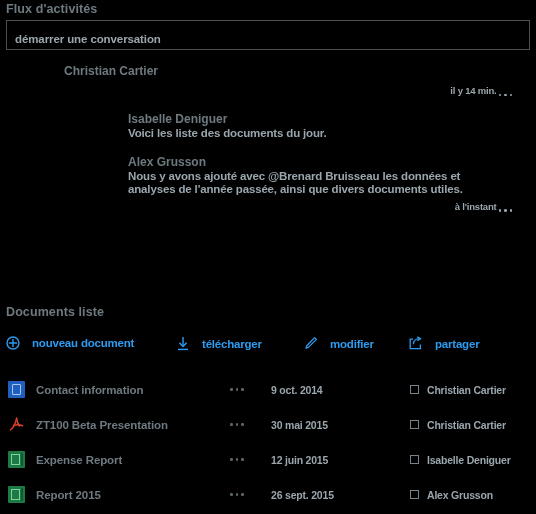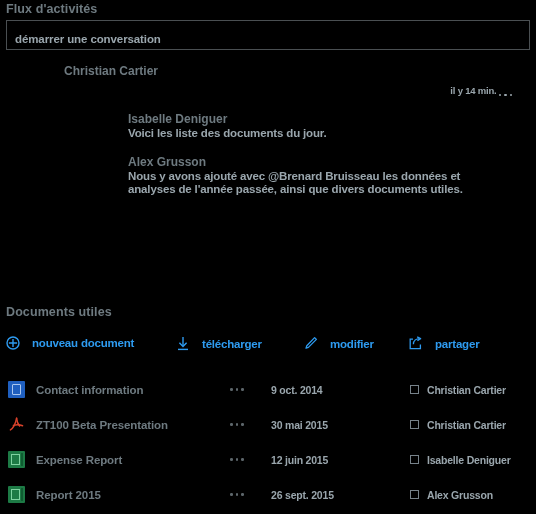--- a/index.html
+++ b/index.html
@@ -277,25 +277,33 @@
         <div class="msg-author">Isabelle Deniguer</div>
         <div class="msg-text">Voici les liste des documents du jour.</div>
       </div>
     </div>
 
     <div class="msg msg-3">
       <div class="msg-body">
         <div class="msg-author">Alex Grusson</div>
         <div class="msg-text">Nous y avons ajouté avec @Brenard Bruisseau les données et analyses de l'année passée, ainsi que divers documents utiles.</div>
       </div>
+      <div class="msg-meta">
+        <span class="msg-time">à l'instant</span>
+        <span class="dots-h">
+            <i></i>
+            <i></i>
+            <i></i>
+          </span>
+      </div>
     </div>
 
   </div>
 
-  <div class="section-title docs-title">Documents utiles</div>
+  <div class="section-title docs-title">Documents liste</div>
 
   <div class="toolbar">
 
     <div class="tool tool-new">
       <span>
         <svg width="14" height="14" viewBox="0 0 14 14">
           <circle cx="7" cy="7" r="6" fill="none" stroke="#2e9bf0" stroke-width="1.4"></circle>
           <path d="M7 3.6 V10.4 M3.6 7 H10.4" stroke="#2e9bf0" stroke-width="1.4" stroke-linecap="square"></path>
         </svg>
       </span>

